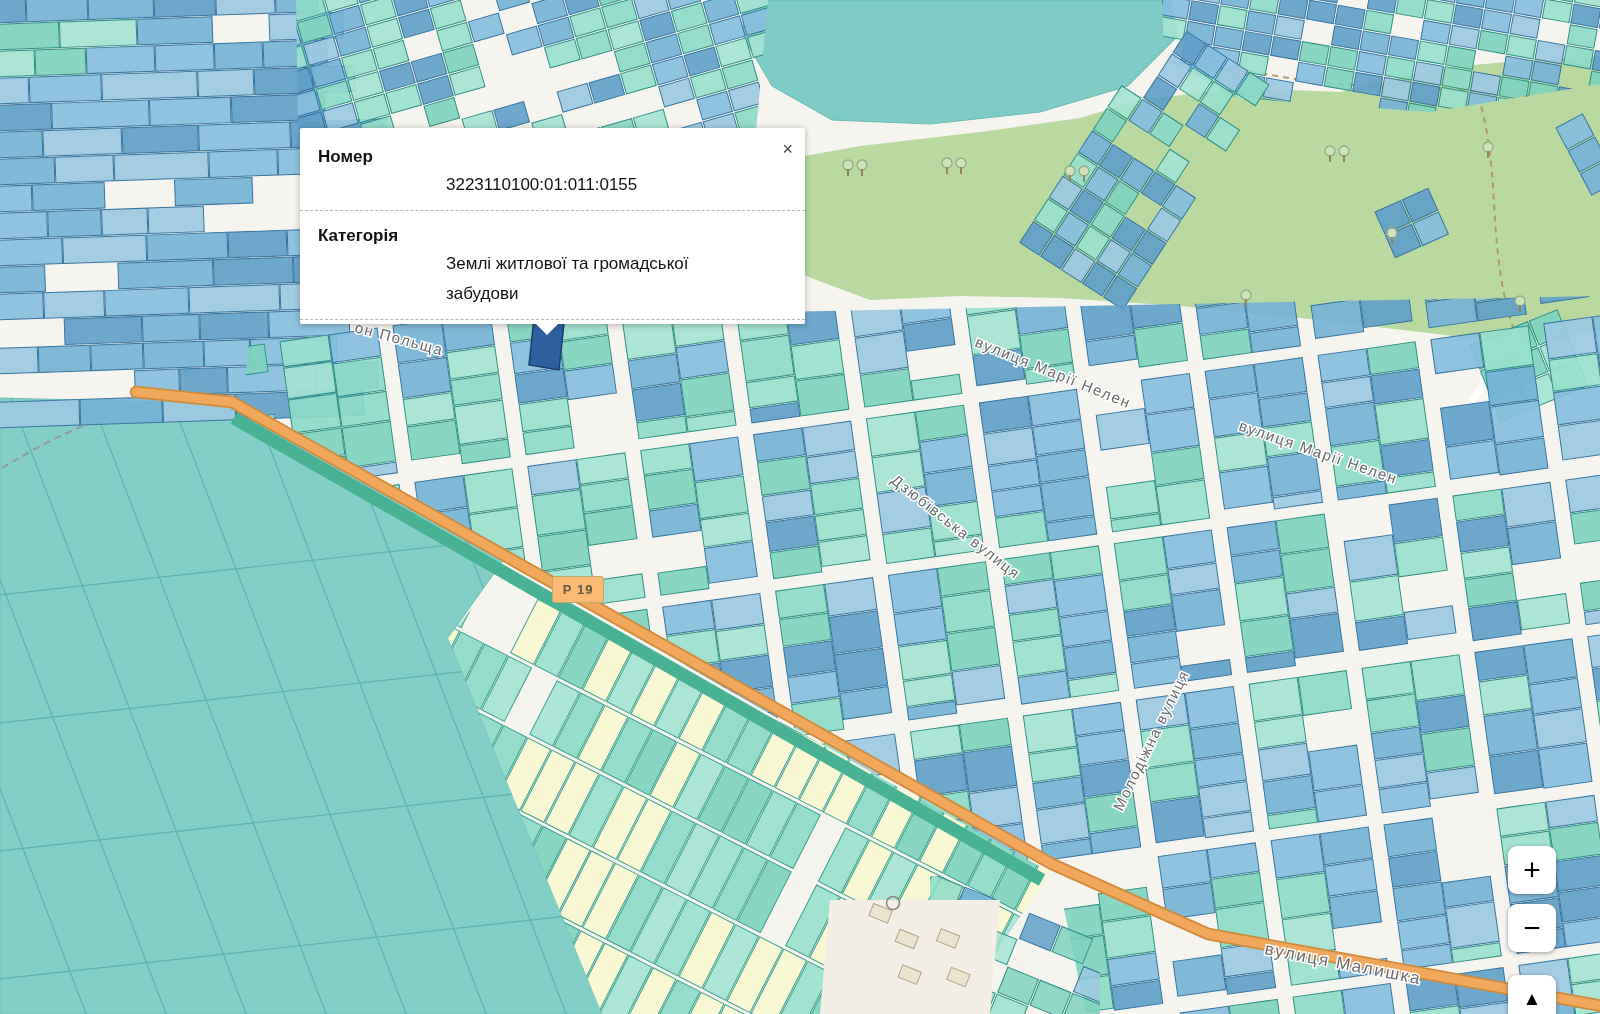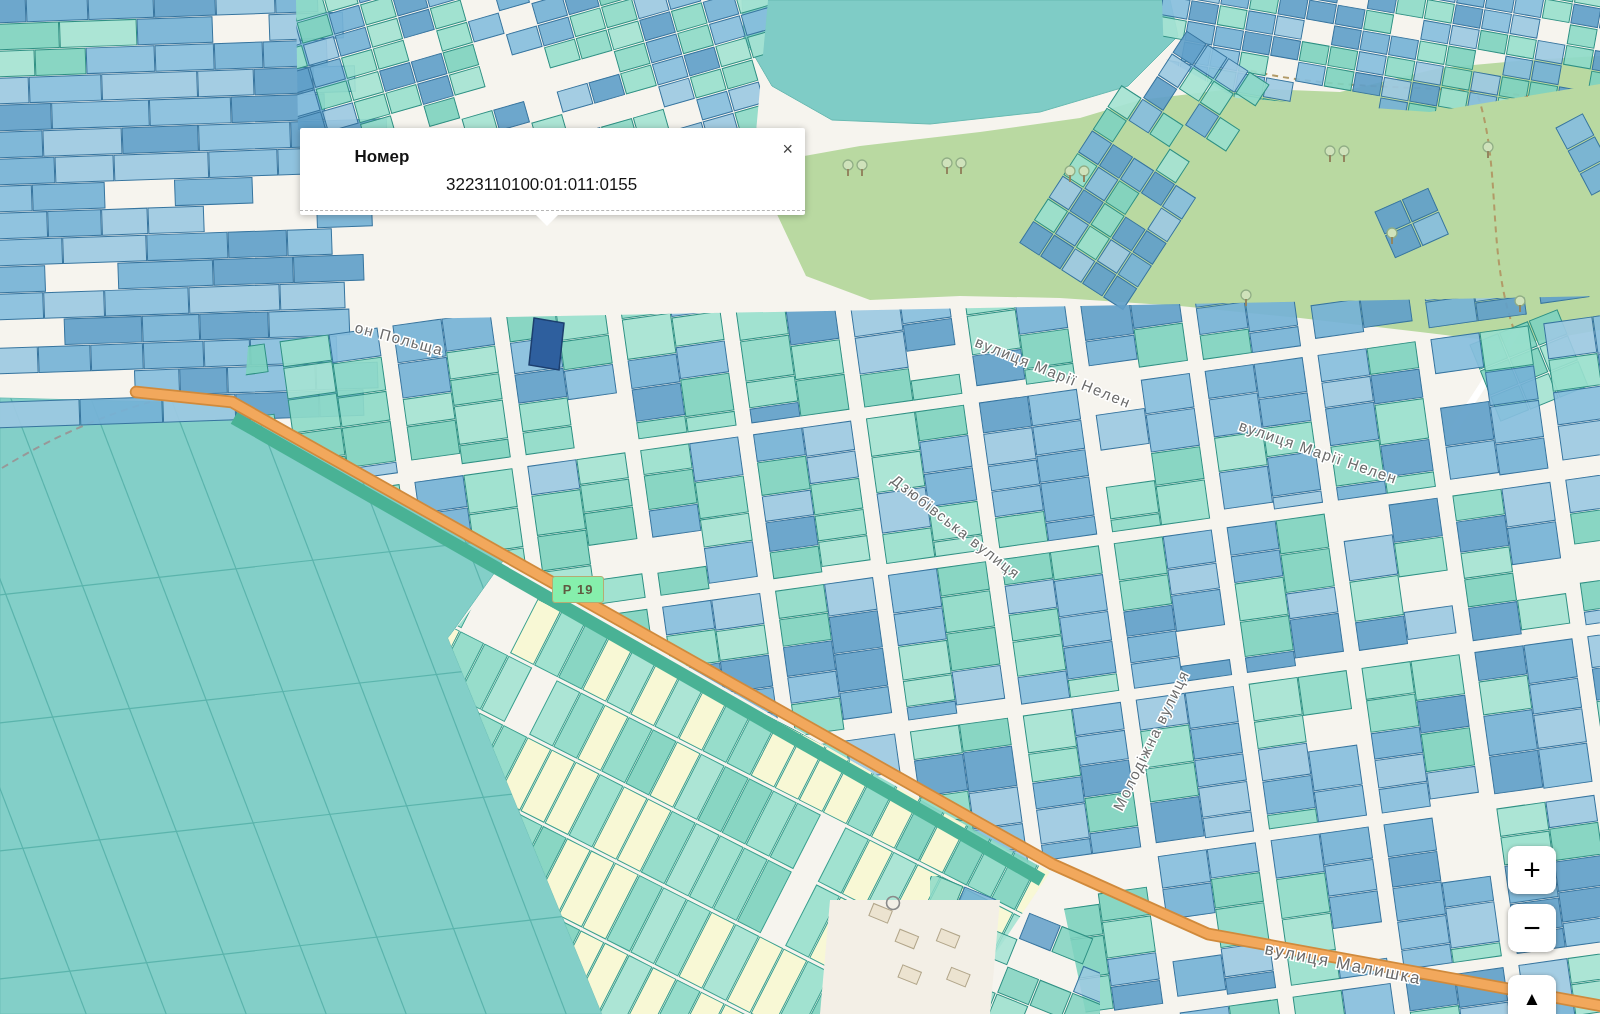--- a/index.html
+++ b/index.html
@@ -17,28 +17,28 @@
   .whitepath{fill:none;stroke:#ffffff;stroke-width:7;stroke-linecap:round;}
   .band{fill:none;stroke:#49b295;stroke-width:13;}
   .road-casing{fill:none;stroke:#d08a3c;stroke-width:12.5;stroke-linejoin:round;stroke-linecap:round;}
   .road-fill{fill:none;stroke:#f2a85c;stroke-width:9;stroke-linejoin:round;stroke-linecap:round;}
 
   
   .popup{position:absolute;left:300px;top:128px;width:505px;background:#fff;border-radius:2px;
          box-shadow:0 1px 7px rgba(0,0,0,.28);padding:4px 0;box-sizing:border-box;z-index:20;}
   .popup::after{content:"";position:absolute;top:100%;left:236px;width:0;height:0;
                 border:11px solid transparent;border-top-color:#fff;}
-  .popup-row{display:flex;padding:10px 18px;line-height:30px;text-align:center;}
+  .popup-row{display:flex;padding:10px 18px;line-height:30px;}
   .popup-row.sep{border-bottom:1px dashed #b5b5b5;}
   .popup-label{flex:0 0 128px;font-weight:700;font-size:17px;color:#121212;}
   .popup-value{font-size:17px;color:#121212;max-width:300px;margin-top:28px;}
   .popup-close{position:absolute;top:12px;right:12px;font-size:18px;line-height:1;color:#444;cursor:pointer;}
 
   
-  .shield{position:absolute;left:552px;top:576px;width:50px;height:25px;background:#86efac;
+  .shield{position:absolute;left:552px;top:576px;width:50px;height:25px;background:#fdba74;
           border:1px solid #b6ab72;border-radius:3px;color:#5f5a40;font-size:13px;font-weight:700;
           display:flex;align-items:center;justify-content:center;letter-spacing:1px;z-index:5;}
 
   
   .zoomctl{position:absolute;right:44px;top:846px;display:flex;flex-direction:column;z-index:15;}
   .zbtn{width:48px;height:48px;background:#fff;border:0;border-radius:9px;cursor:pointer;
         box-shadow:0 1px 4px rgba(40,40,40,.45);font-size:30px;color:#000;
         font-family:"Liberation Sans",sans-serif;display:flex;align-items:center;justify-content:center;padding:0;}
   .zbtn + .zbtn{margin-top:10px;}
   .zbtn.compass{margin-top:23px;font-size:19px;}
@@ -1585,20 +1585,24 @@
   </svg>
 
   <div class="shield">Р 19</div>
 
   <div class="popup">
     <span class="popup-close">×</span>
     <div class="popup-row sep">
       <div class="popup-label">Номер</div>
       <div class="popup-value">3223110100:01:011:0155</div>
     </div>
+    <div class="popup-row sep">
+      <div class="popup-label">Категорія</div>
+      <div class="popup-value">Землі житлової та громадської забудови</div>
+    </div>
   </div>
 
   <div class="zoomctl">
     <button class="zbtn">+</button>
     <button class="zbtn">−</button>
     <button class="zbtn compass">▲</button>
   </div>
 
 </div>
 

